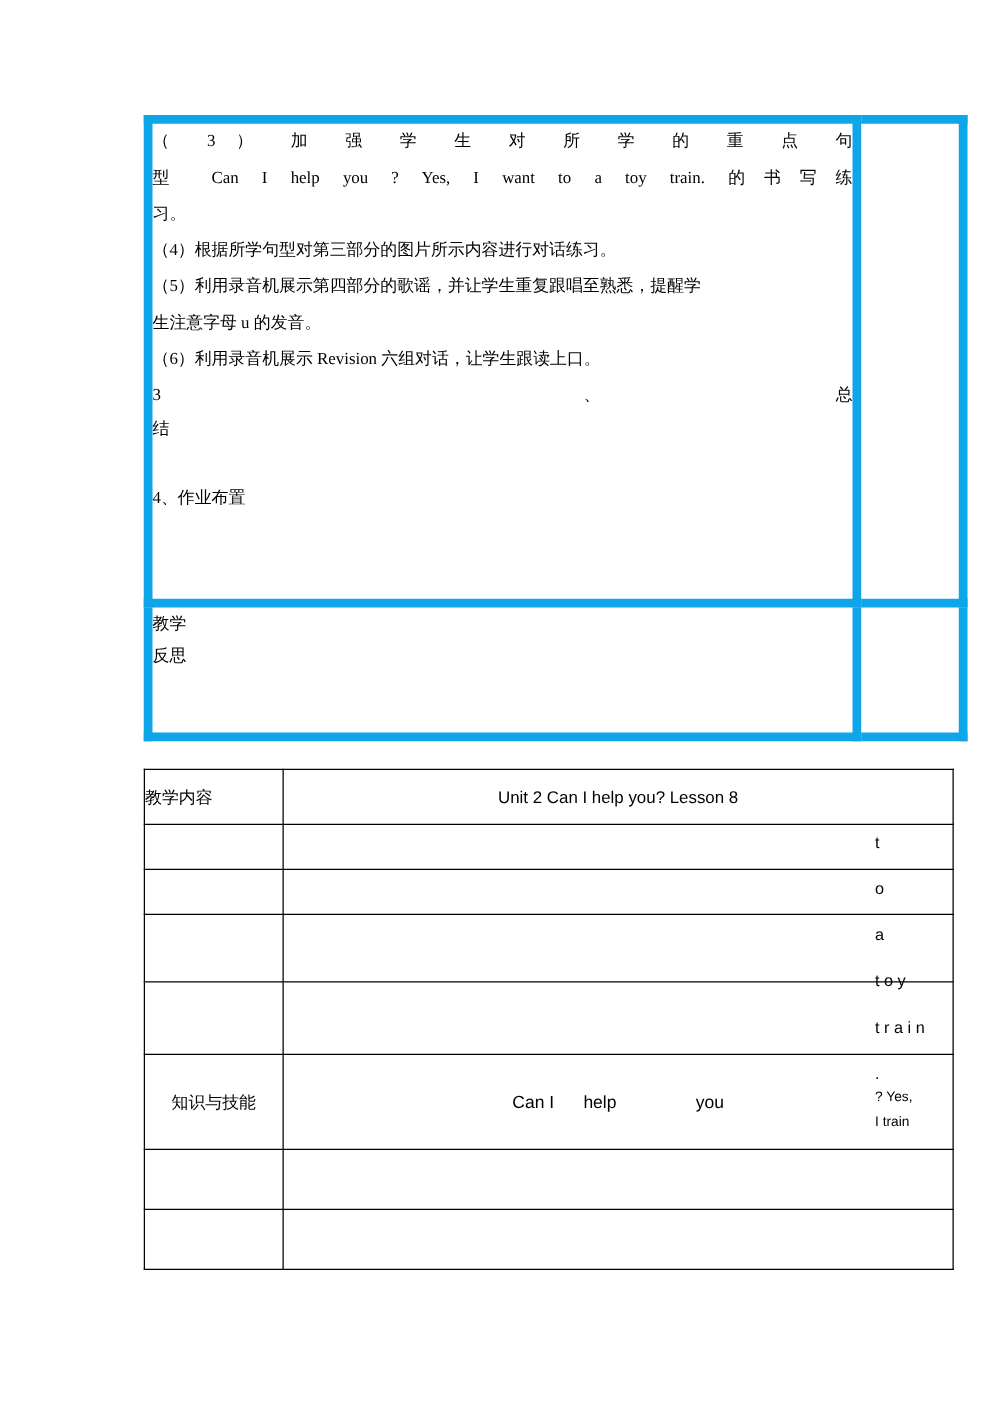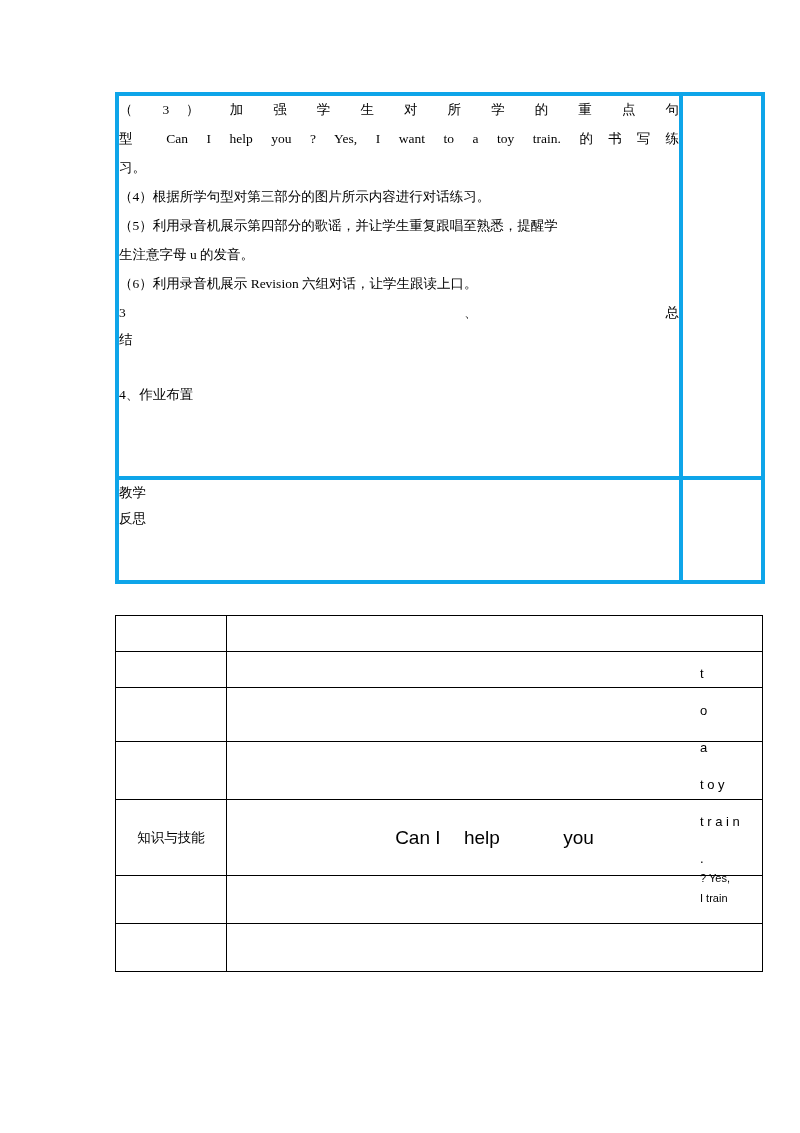--- a/index.html
+++ b/index.html
@@ -26,21 +26,21 @@
   
   .table1 {
     position: absolute;
     left: 115px;
     top: 92px;
     width: 640px;
     border-collapse: collapse;
     table-layout: fixed;
   }
   .table1 td {
-    border: 4px solid #0ea5e9;
+    border: 7px solid #0ea5e9;
     vertical-align: top;
     padding: 0;
   }
   .t1-main {
     width: 560px;
     height: 380px;
     padding: 6px 10px 4px 10px;
   }
   .t1-right {
     width: 78px;
@@ -111,21 +111,21 @@
     font-size: 13.5px;
     text-align: center;
   }
 
   .know-label {
     font-size: 13.5px;
     padding-left: 14px;
   }
   .know-en {
     font-family: "Liberation Sans", sans-serif;
-    font-size: 19px;
+    font-size: 14px;
   }
 
   
   .margin-col {
     position: absolute;
     left: 700px;
     top: 655px;
     width: 95px;
     font-family: "Liberation Sans", sans-serif;
     font-size: 13px;
@@ -201,20 +201,24 @@
         <div>教学</div>
         <div>反思</div>
       </td>
       <td class="t1-reflect-body"></td>
     </tr>
   </tbody>
     </table>
 
   <table class="table2">
     <tbody>
+        <tr class="r-title">
+      <td class="c1 cell-pad">教学内容</td>
+      <td class="c2 title-en">Unit 2 Can I help you? Lesson 8</td>
+    </tr>
     <tr class="r-e1">
       <td class="c1"></td>
       <td class="c2"></td>
     </tr>
     <tr class="r-e2">
       <td class="c1"></td>
       <td class="c2"></td>
     </tr>
     <tr class="r-e3">
       <td class="c1"></td>

